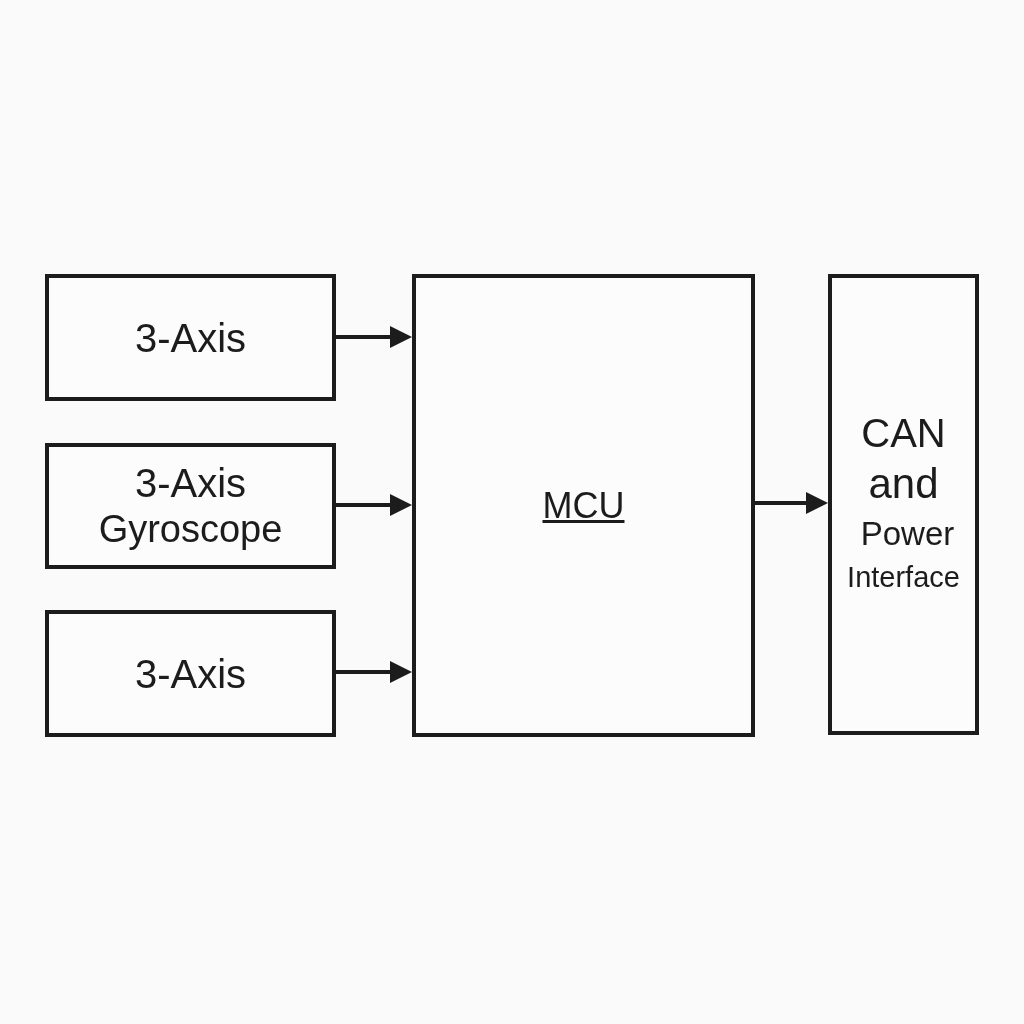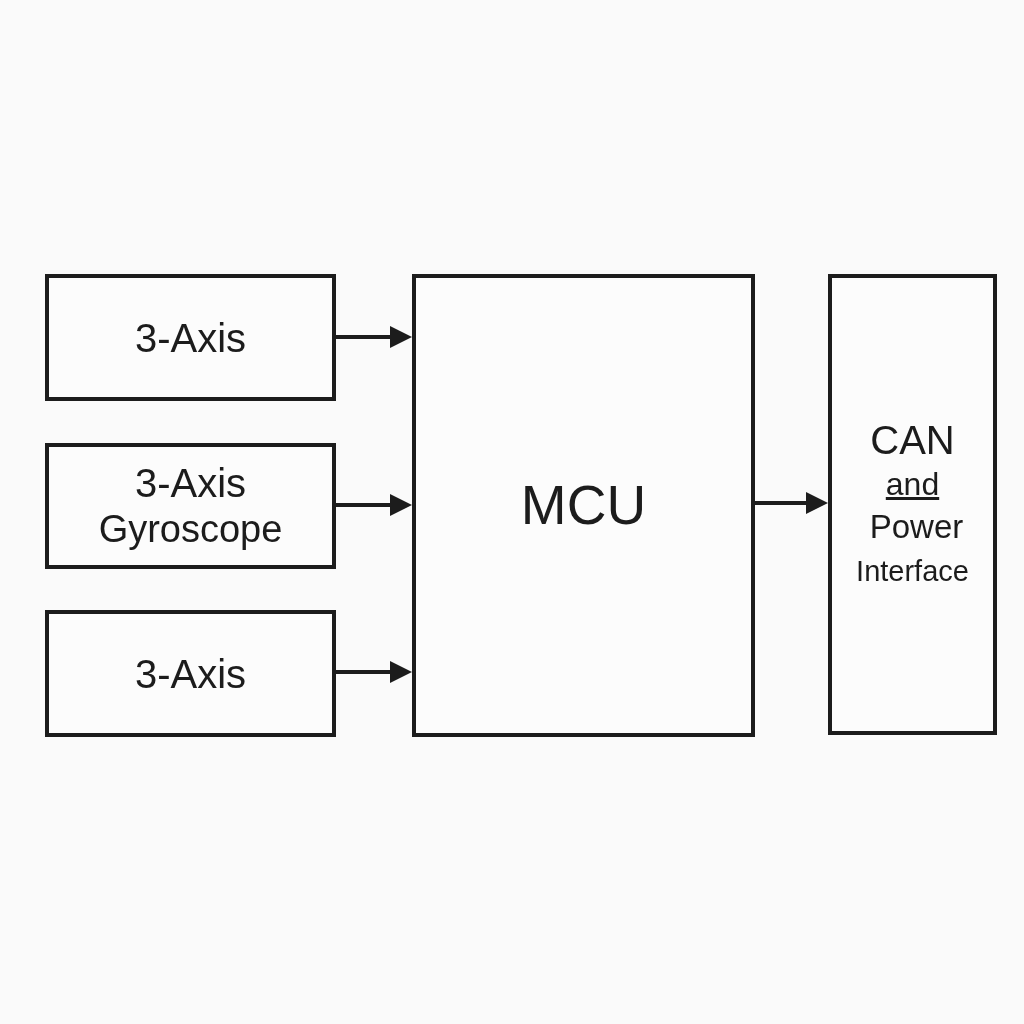--- a/index.html
+++ b/index.html
@@ -30,27 +30,27 @@
       display: block;
       white-space: nowrap;
     }
     
     #box-accelerometer { left: 45px;  top: 274px; width: 291px; height: 127px; }
     #box-gyroscope     { left: 45px;  top: 443px; width: 291px; height: 126px; }
     #box-magnetometer  { left: 45px;  top: 610px; width: 291px; height: 127px; }
     
     #box-mcu           { left: 412px; top: 274px; width: 343px; height: 463px; }
     
-    #box-can           { left: 828px; top: 274px; width: 169px; height: 461px; }
+    #box-can           { left: 828px; top: 274px; width: 151px; height: 461px; }
 
-    .t-55 { font-size: 55px; line-height: 1.15; }
+    .t-55 { font-size: 36px; line-height: 1.15; text-decoration: underline; }
     .t-40 { font-size: 40px; line-height: 1.2; }
     .t-38 { font-size: 38px; line-height: 1.2; }
     .t-36 { font-size: 36px; line-height: 1.2; }
-    .t-34 { font-size: 32px; line-height: 1.3; text-decoration: underline; }
+    .t-34 { font-size: 42px; line-height: 1.3; }
     .t-33 { font-size: 33px; line-height: 1.35; margin-left: 8px; }
     .t-28 { font-size: 29px; line-height: 1.5; }
 
     
     .arrow {
       position: absolute;
       height: 24px;
     }
     .arrow .shaft {
       position: absolute;

